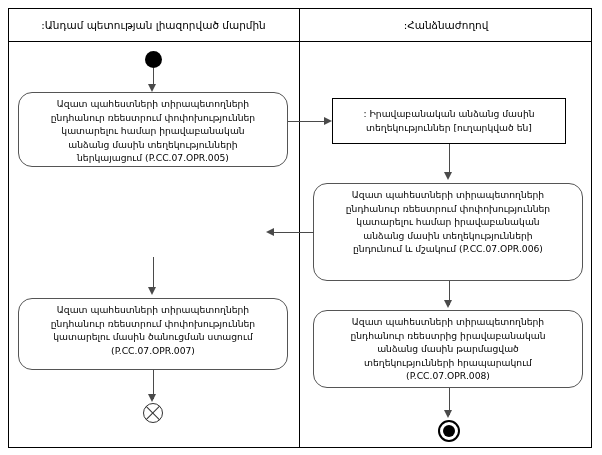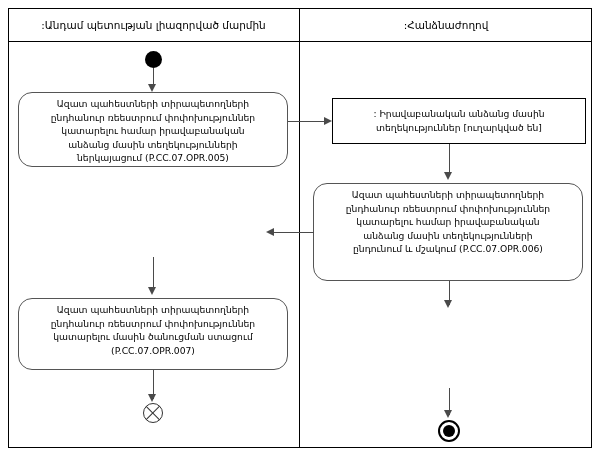--- a/index.html
+++ b/index.html
@@ -202,35 +202,38 @@
   <div class="arrow down" style="left:148px; top:287px;"></div>
 
   <div class="action" style="left:18px; top:298px; width:270px; height:72px;">
     <span>Ազատ պահեստների տիրապետողների ընդհանուր ռեեստրում փոփոխություններ կատարելու մասին ծանուցման ստացում (P.CC.07.OPR.007)</span>
   </div>
 
   <div class="edge-v" style="left:152.5px; top:370px; height:29px;"></div>
   <div class="arrow down" style="left:148px; top:394px;"></div>
   <div class="flow-final" style="left:143px; top:403px;"></div>
 
-  <div class="objectnode" style="left:332px; top:98px; width:254px; height:46px;">
+  <div class="objectnode" style="left:332px; top:98px; width:234px; height:46px;">
     <span>: Իրավաբանական անձանց մասին տեղեկություններ [ուղարկված են]</span>
   </div>
 
   <div class="edge-v" style="left:448.5px; top:144px; height:32px;"></div>
   <div class="arrow down" style="left:444px; top:172px;"></div>
 
   <div class="action" style="left:313px; top:183px; width:270px; height:98px;">
     <span>Ազատ պահեստների տիրապետողների ընդհանուր ռեեստրում փոփոխություններ կատարելու համար իրավաբանական անձանց մասին տեղեկությունների ընդունում և մշակում (P.CC.07.OPR.006)</span>
   </div>
 
   <div class="edge-h" style="left:272px; top:232px; width:42px;"></div>
   <div class="arrow left" style="left:266px; top:228px;"></div>
 
   <div class="edge-v" style="left:448.5px; top:281px; height:24px;"></div>
   <div class="arrow down" style="left:444px; top:300px;"></div>
 
+  <div class="action" style="left:313px; top:310px; width:270px; height:78px;">
+    <span>Ազատ պահեստների տիրապետողների ընդհանուր ռեեստրից իրավաբանական անձանց մասին թարմացված տեղեկությունների հրապարակում (P.CC.07.OPR.008)</span>
+  </div>
 
   <div class="edge-v" style="left:448.5px; top:388px; height:27px;"></div>
   <div class="arrow down" style="left:444px; top:410px;"></div>
   <div class="activity-final" style="left:438px; top:420px;"></div>
 
 </div>
 
 </body></html>

